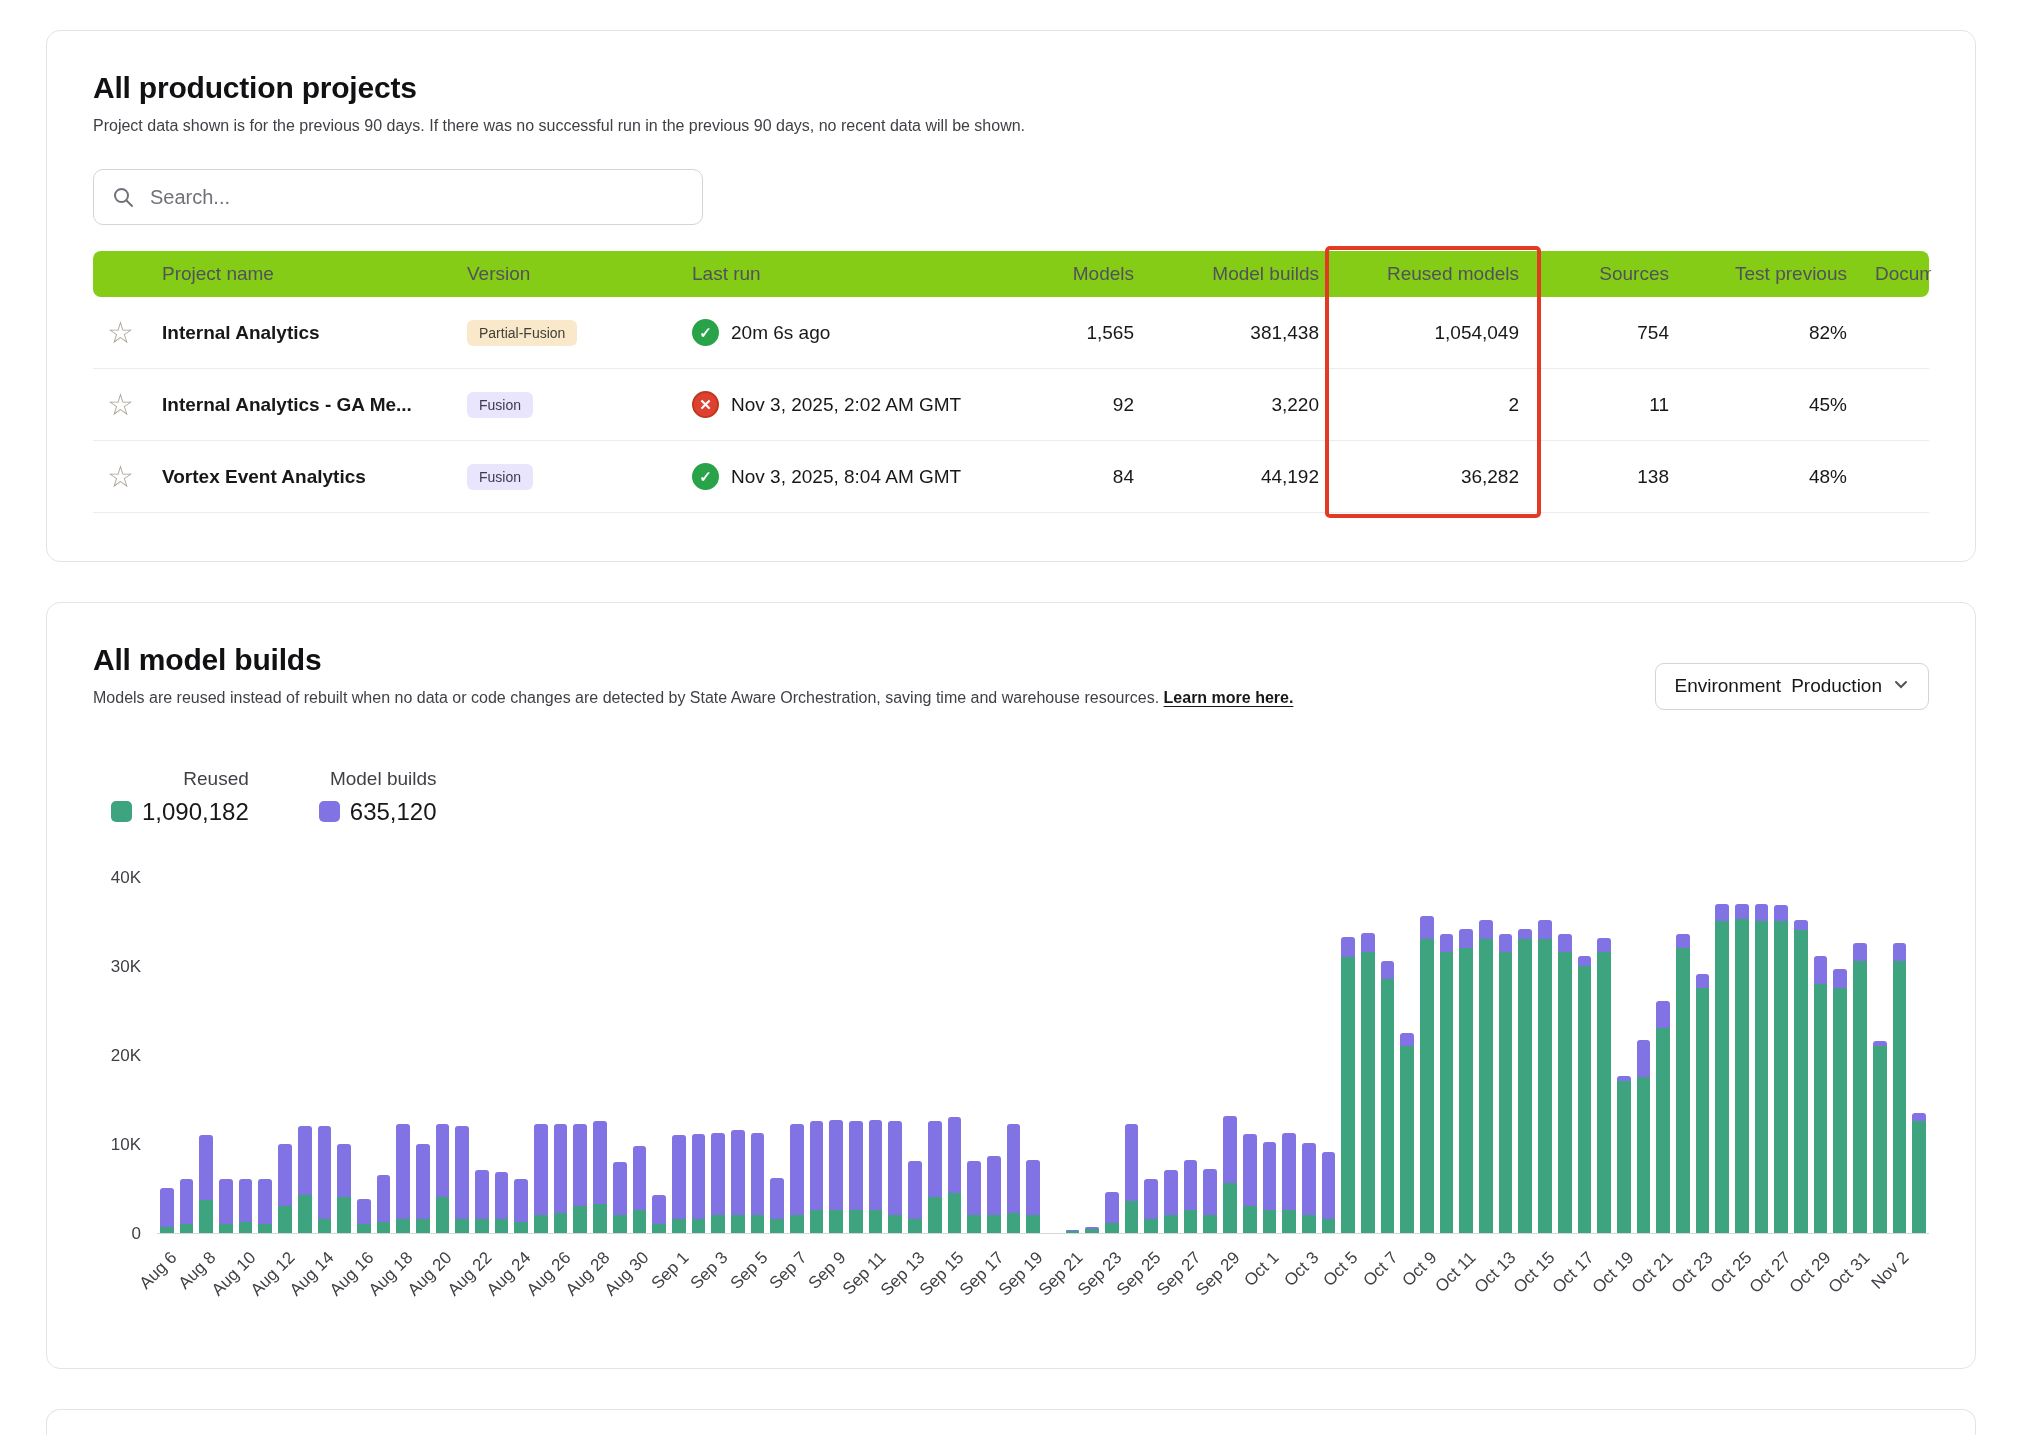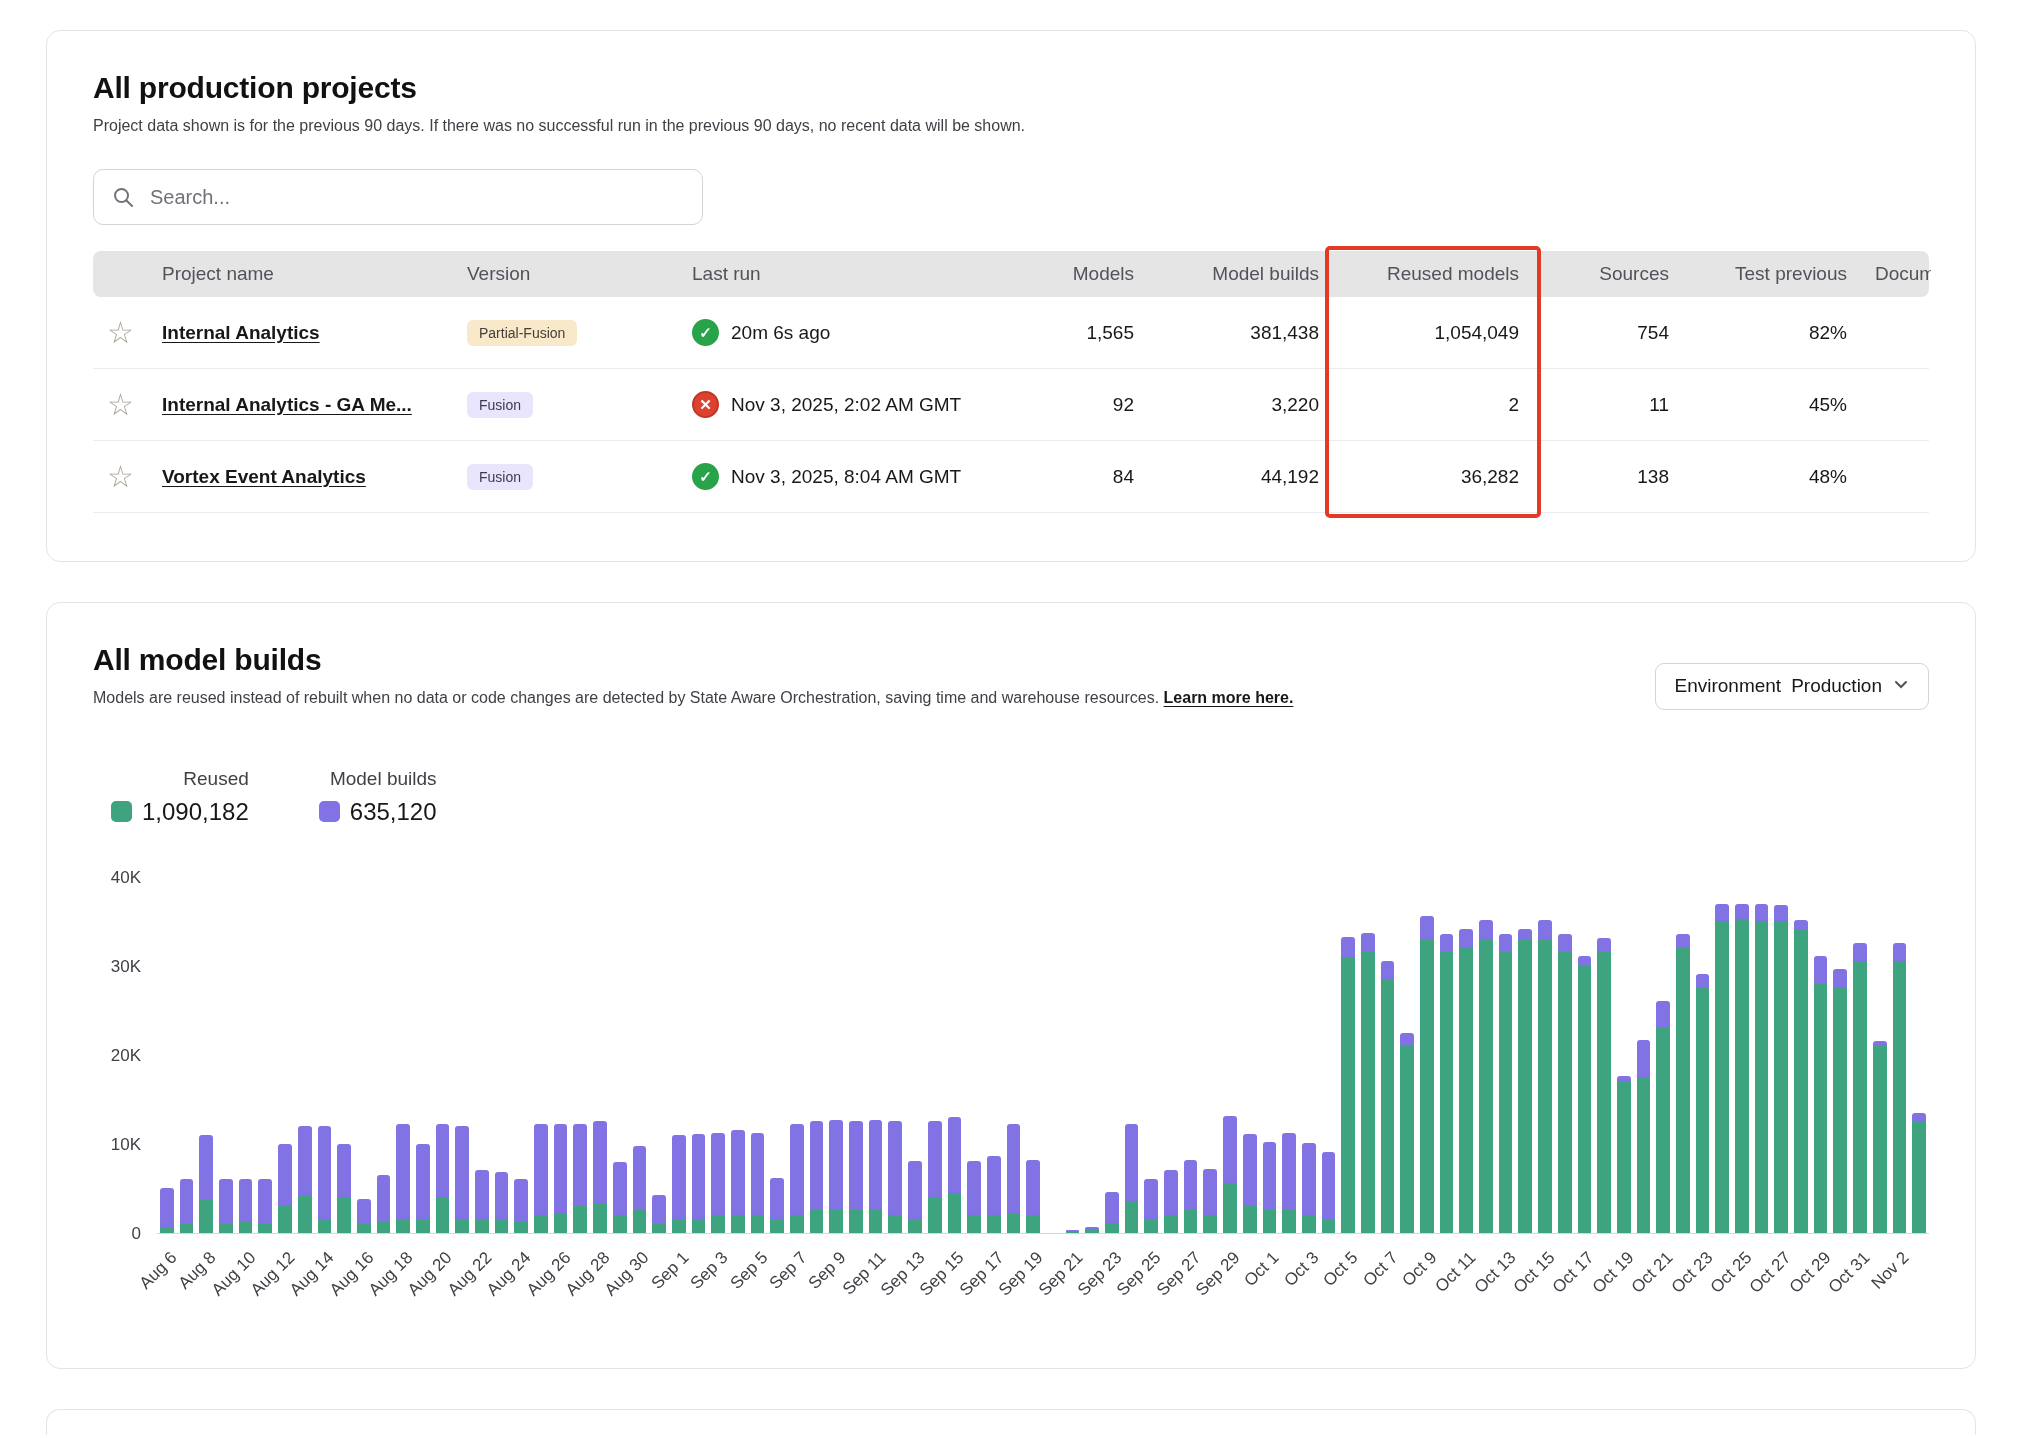--- a/index.html
+++ b/index.html
@@ -21,29 +21,29 @@
                       padding:0 18px 0 56px; font-size:20px; color:#18181b; outline:none;
                       font-family:"Liberation Sans", sans-serif; }
   .search-box input::placeholder { color:#71717a; }
   .search-icon { position:absolute; left:18px; top:16px; }
 
   
   .table-wrap { position:relative; margin-top:26px; }
   .thead, .trow { display:grid;
     grid-template-columns:55px 305px 225px 330px 140px 185px 200px 150px 178px 70px;
     align-items:center; }
-  .thead { background:#e5e5e5; border-radius:8px; height:46px; color:#52525b; font-size:19px; }
+  .thead { background:#84cc16; border-radius:8px; height:46px; color:#52525b; font-size:19px; }
   .th { padding:0 14px; white-space:nowrap; overflow:hidden; }
   .th.num { text-align:right; }
   .trow { height:72px; border-bottom:1px solid #ececf0; font-size:19px; }
   .td { padding:0 14px; white-space:nowrap; overflow:hidden; }
   .td.num { text-align:right; }
   .td.star { text-align:center; }
   .star-glyph { font-size:30px; color:#aaa396; line-height:1; cursor:pointer; }
-  .pname { color:#18181b; font-weight:600; text-decoration:underline; text-underline-offset:3px; cursor:pointer; }
+  .pname { color:#18181b; font-weight:600; text-underline-offset:3px; cursor:pointer; }
   .badge { display:inline-block; font-size:14px; padding:5px 12px; border-radius:6px; color:#41403a; }
   .badge.v-partial { background:#f9e8c9; }
   .badge.v-fusion { background:#e9e5fc; color:#3c3a52; }
   .lastrun { display:flex; align-items:center; gap:12px; }
   .status { width:27px; height:27px; border-radius:50%; flex:0 0 auto; display:flex;
             align-items:center; justify-content:center; color:#fff; font-size:15px; font-weight:700; }
   .status.success { background:#28a349; }
   .status.error { background:#dd4130; border:2px solid #c03722; }
 
   .annotation { position:absolute; left:1232px; top:-5px; width:216px; height:272px;

